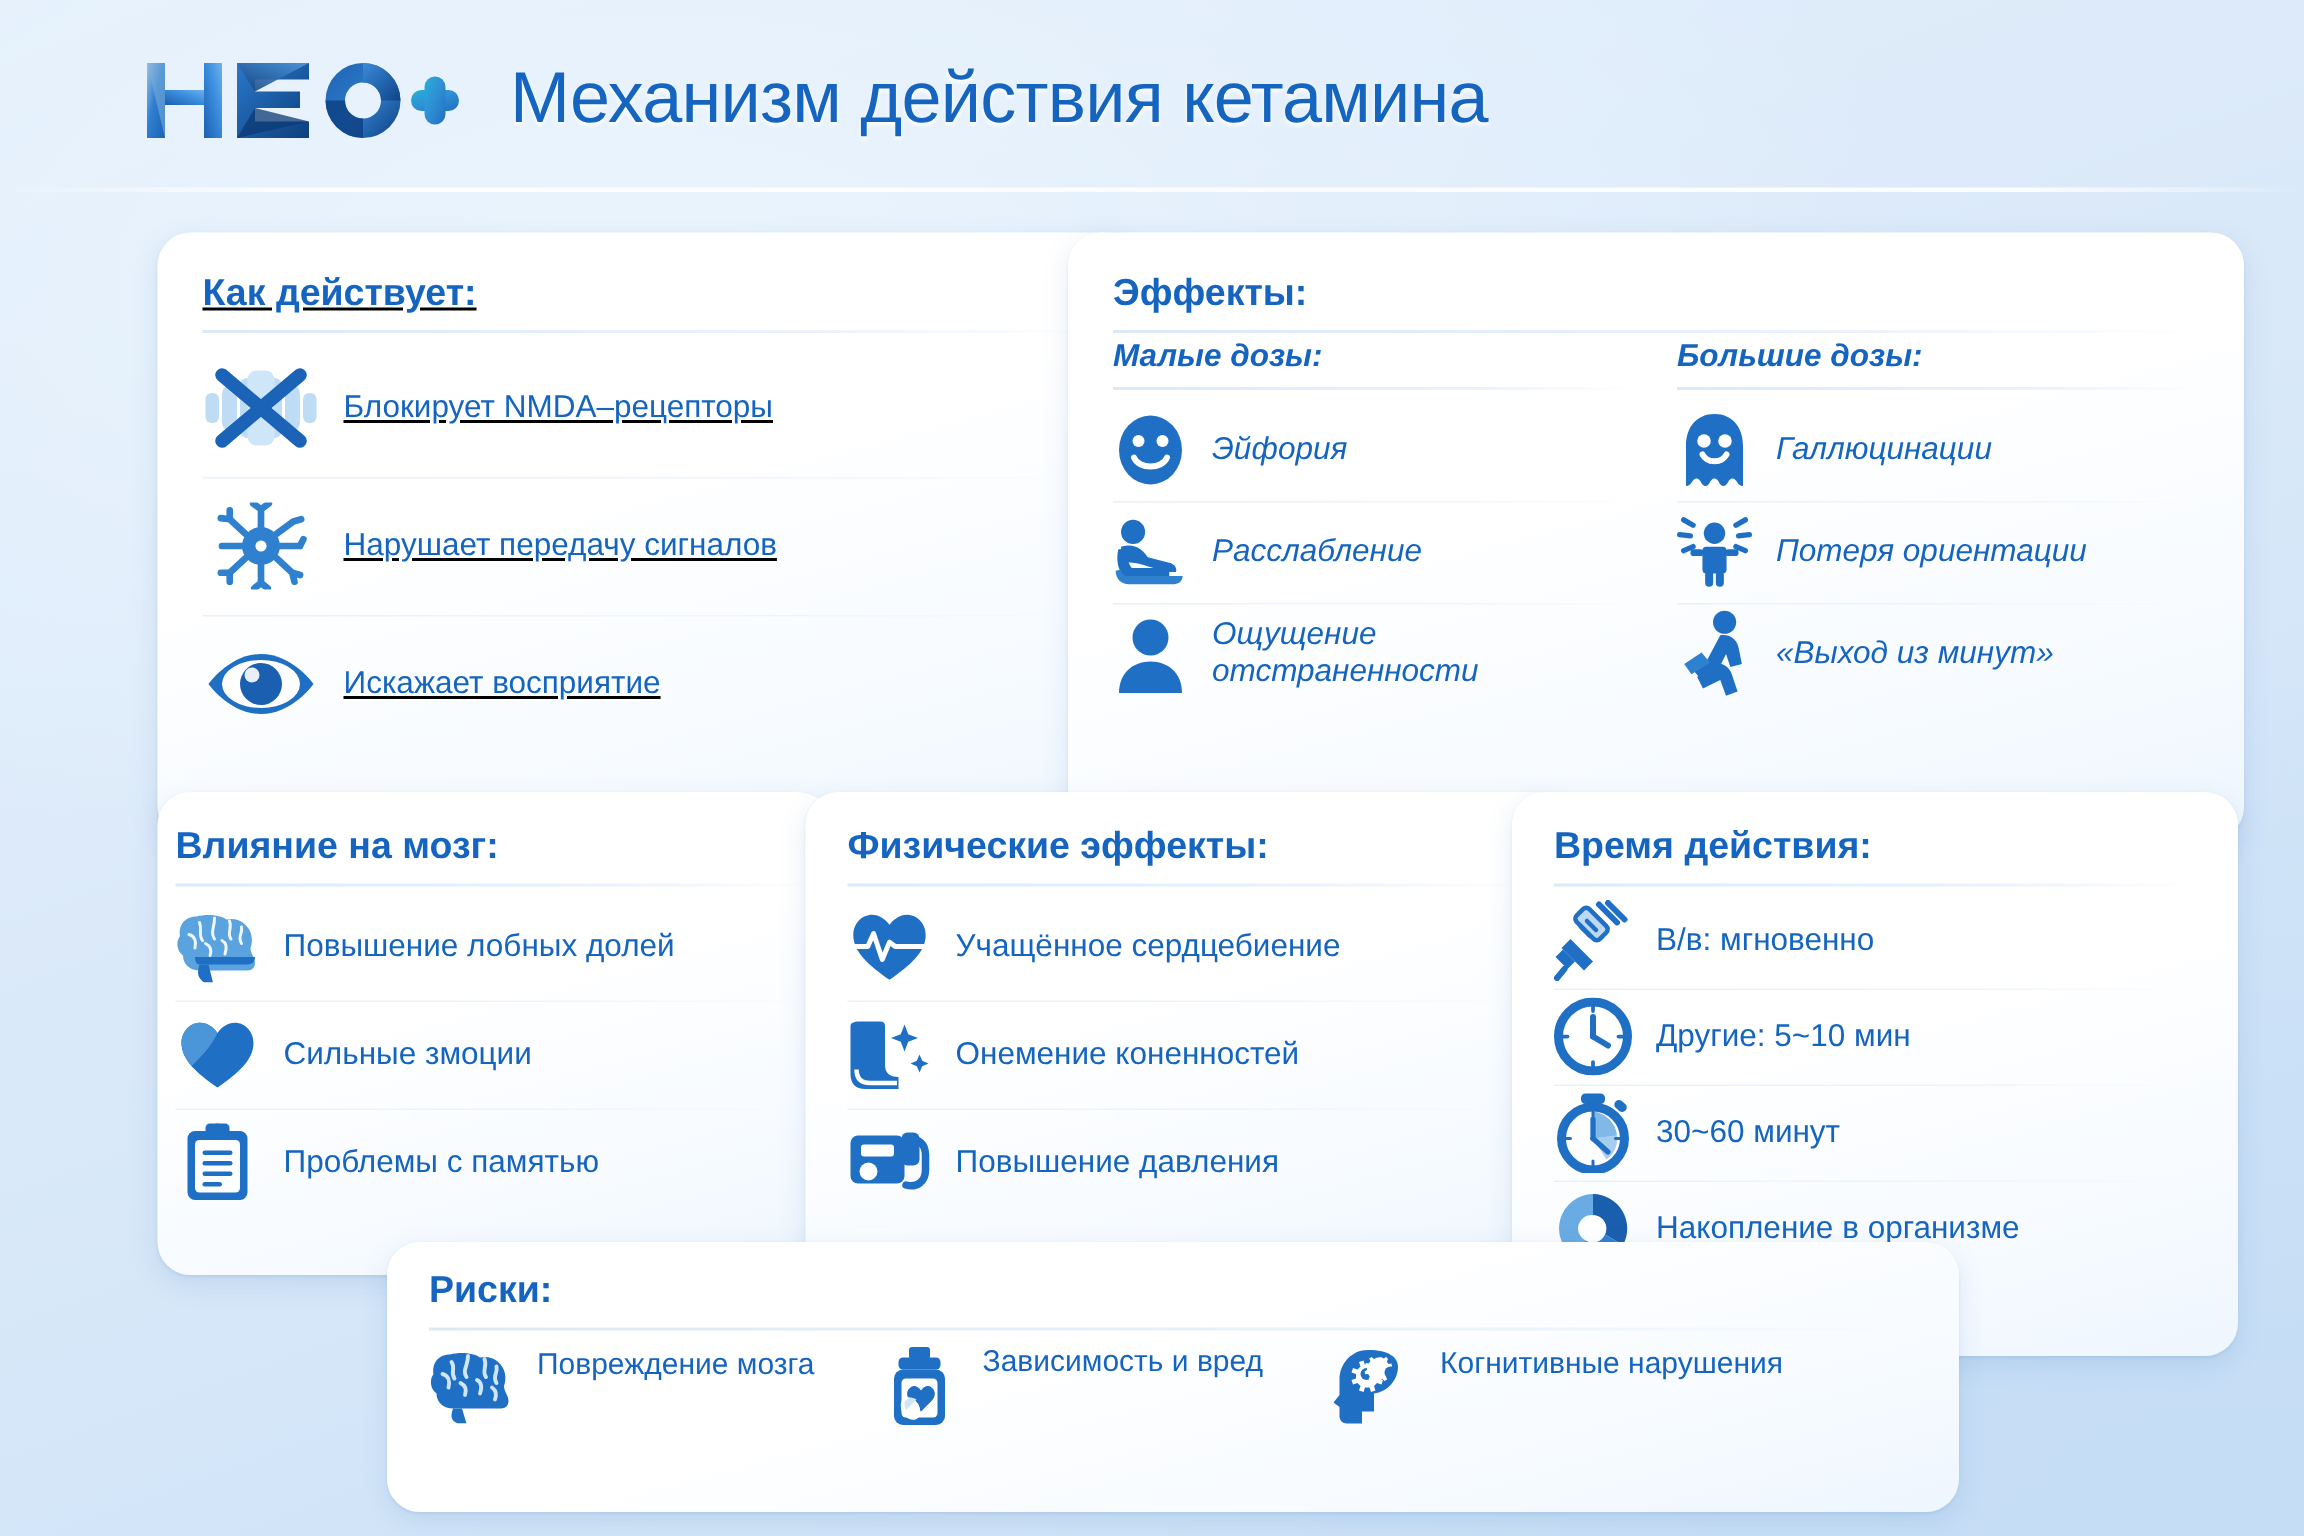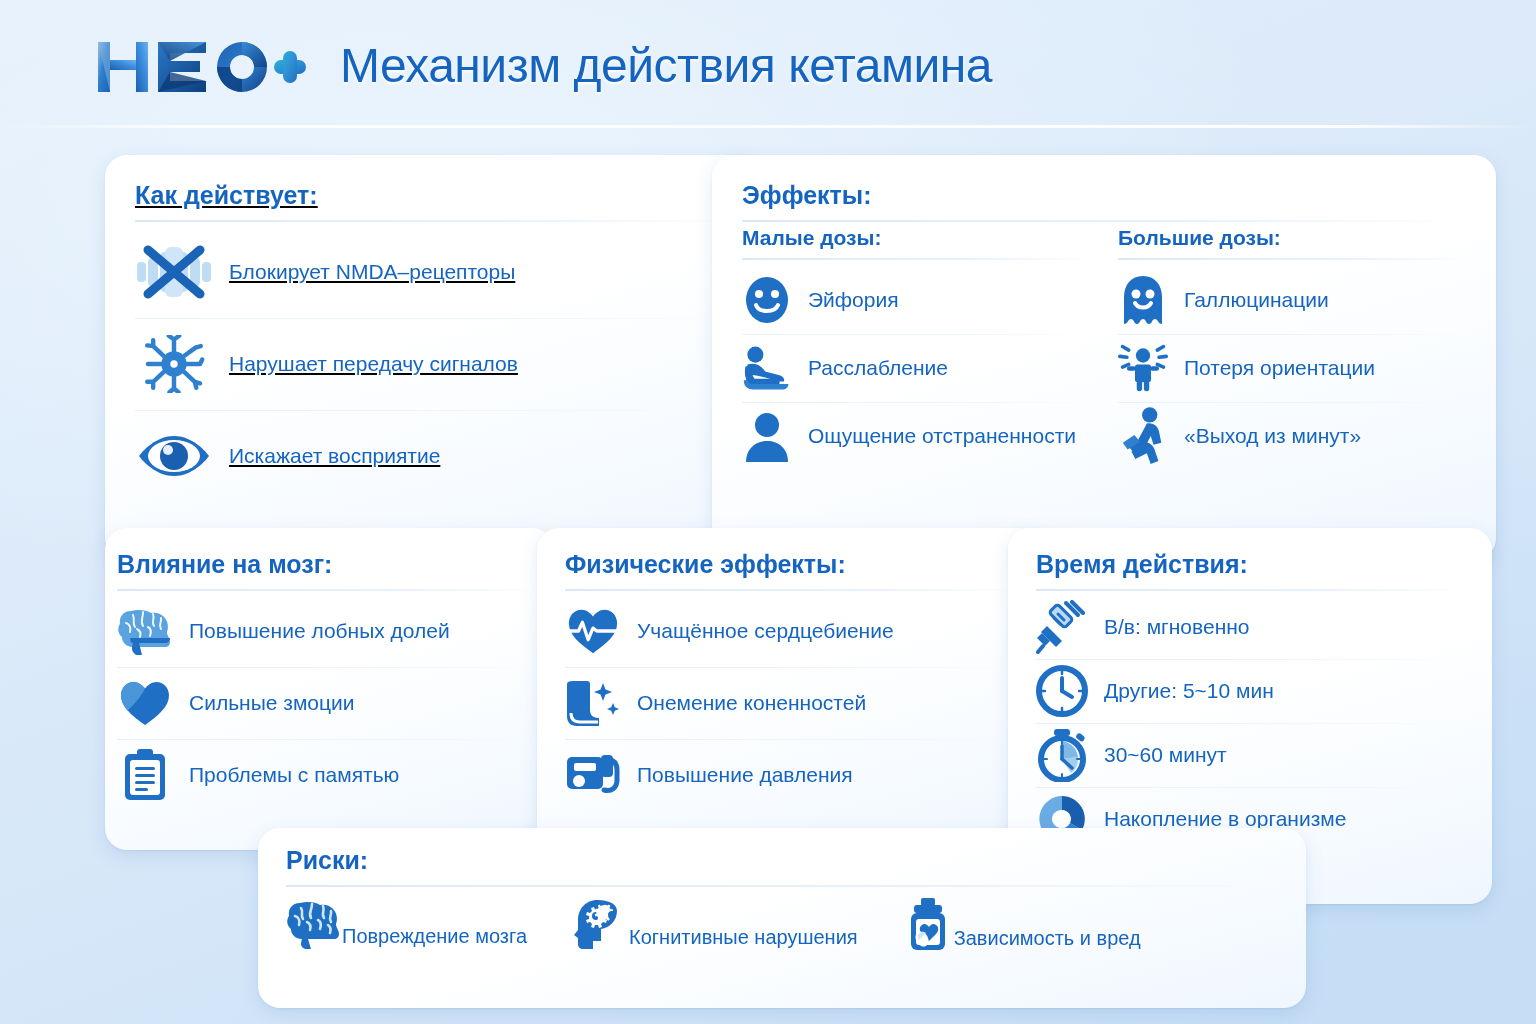--- a/index.html
+++ b/index.html
@@ -60,27 +60,27 @@
   
   #card-how     {left:105px; top:155px; width:595px; height:353px; padding:26px 30px;text-decoration:underline;}
   #card-effects {left:712px; top:155px; width:724px; height:353px; padding:26px 30px;}
   #card-brain   {left:105px; top:528px; width:425px; height:278px; padding:22px 12px;}
   #card-physical{left:537px; top:528px; width:452px; height:278px; padding:22px 28px;}
   #card-timing  {left:1008px;top:528px; width:428px; height:332px; padding:22px 28px;}
   #card-risks   {left:258px; top:828px; width:992px; height:144px; padding:18px 28px;}
 
   #card-how .row{min-height:92px;}
   #card-effects .cols{display:flex;gap:28px;}
-  #card-effects .col{flex:1;}
+  #card-effects .col{flex:1;font-style:italic;}
   #card-effects .row{min-height:68px;}
   #card-brain .row, #card-physical .row{min-height:72px;}
   #card-timing .row{min-height:64px;}
 
   #card-risks .risk-row{display:flex;align-items:center;gap:46px;padding-top:6px;}
-  #card-risks .risk-item{display:flex;align-items:flex-end;gap:0;}
+  #card-risks .risk-item{display:flex;align-items:flex-start;gap:16px;}
   #card-risks .row-label{font-size:20px;}
 
   svg{display:block;}
 </style>
 </head>
 <body>
 
 <div class="header">
   <div class="logo">
     <svg width="210" height="62" viewBox="0 0 210 62">
@@ -491,43 +491,43 @@
             <path d="M32,21c4,2 3,6 2,9"></path>
               <path d="M42,26c3,2 3,5 2,8"></path>
           </g>
         </svg>
       </span>
       <span class="row-label">Повреждение мозга</span>
     </div>
 
     <div class="risk-item">
       <span class="ico">
+        <svg width="50" height="54" viewBox="0 0 46 54">
+          <rect x="15" y="1" width="14" height="8" rx="2" fill="#1f6fc4"></rect>
+          <rect x="8" y="8" width="28" height="8" rx="3" fill="#1f6fc4"></rect>
+          <rect x="5" y="16" width="34" height="37" rx="6" fill="#1f6fc4"></rect>
+          <rect x="10" y="22" width="24" height="26" rx="3" fill="#ffffff"></rect>
+          <path d="M23,30c-2,-3 -5,-4 -7,-2c-3,2 -3,6 0,9l7,7l7,-7c3,-3 3,-7 0,-9c-2,-2 -5,-1 -7,2Z" fill="#1f6fc4"></path>
+          <ellipse cx="16" cy="42" rx="6" ry="8" transform="rotate(-30 16 42)" fill="#ffffff"></ellipse>
+          <path d="M12,38a6,8 0 0 1 8,-2l-7,7a6,8 0 0 1 -1,-5Z" fill="#cfe5f8"></path>
+        </svg>
+      </span>
+      <span class="row-label">Зависимость и вред</span>
+    </div>
+
+    <div class="risk-item">
+      <span class="ico">
         <svg width="56" height="52" viewBox="0 0 56 52">
           <path d="M24,2C13,2 5,11 5,22l0,10l-4,5l4,3l0,6c0,3 2,5 5,5l10,0l0,-8l8,0l0,-12c9,-1 16,-9 16,-18c0,-6 -6,-11 -20,-11Z" fill="#1f6fc4"></path>
           <g fill="#ffffff">
             <path d="M22,12l3,0l1,-3l3,1l-1,3l2,2l3,-1l1,3l-3,1l0,3l3,1l-1,3l-3,-1l-2,2l1,3l-3,1l-1,-3l-3,0l-1,3l-3,-1l1,-3l-2,-2l-3,1l-1,-3l3,-1l0,-3l-3,-1l1,-3l3,1l2,-2l-1,-3l3,-1Z"></path>
           </g>
           <circle cx="23" cy="18" r="4" fill="#1f6fc4"></circle>
           <g fill="#ffffff">
             <path d="M38,6l2.4,1.2l2,-1.5l1.6,2l-1,2.3l1.6,2l2.4,-0.4l0.6,2.5l-2.2,1.1l-0.2,2.6l2.2,1.1l-1,2.4l-2.5,-0.4l-1.6,2l1,2.3l-2.2,1.3l-1.8,-1.7l-2.4,0.9l-0.3,2.5l-2.5,-0.1l-0.6,-2.4l-2.4,-0.9l-1.8,1.7l-1.9,-1.6l1,-2.3l-1.4,-2.1l-2.4,0.3l-0.6,-2.4l2.1,-1.2l0.1,-2.5l-2.1,-1.2l1,-2.3l2.4,0.4l1.5,-2l-1,-2.3l2.1,-1.4l1.8,1.7l2.4,-0.9Z" transform="translate(3,2) scale(0.78)"></path>
           </g>
           <circle cx="39" cy="17" r="4" fill="#1f6fc4"></circle>
         </svg>
       </span>
       <span class="row-label">Когнитивные нарушения</span>
     </div>
-
-    <div class="risk-item">
-      <span class="ico">
-        <svg width="50" height="54" viewBox="0 0 46 54">
-          <rect x="15" y="1" width="14" height="8" rx="2" fill="#1f6fc4"></rect>
-          <rect x="8" y="8" width="28" height="8" rx="3" fill="#1f6fc4"></rect>
-          <rect x="5" y="16" width="34" height="37" rx="6" fill="#1f6fc4"></rect>
-          <rect x="10" y="22" width="24" height="26" rx="3" fill="#ffffff"></rect>
-          <path d="M23,30c-2,-3 -5,-4 -7,-2c-3,2 -3,6 0,9l7,7l7,-7c3,-3 3,-7 0,-9c-2,-2 -5,-1 -7,2Z" fill="#1f6fc4"></path>
-          <ellipse cx="16" cy="42" rx="6" ry="8" transform="rotate(-30 16 42)" fill="#ffffff"></ellipse>
-          <path d="M12,38a6,8 0 0 1 8,-2l-7,7a6,8 0 0 1 -1,-5Z" fill="#cfe5f8"></path>
-        </svg>
-      </span>
-      <span class="row-label">Зависимость и вред</span>
-    </div>
   </div>
 </div>
 
 </body></html>

